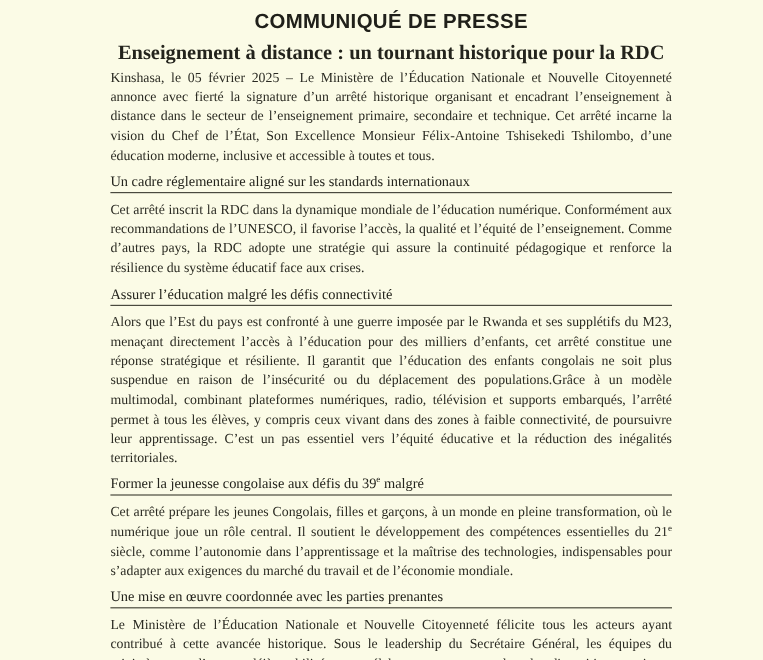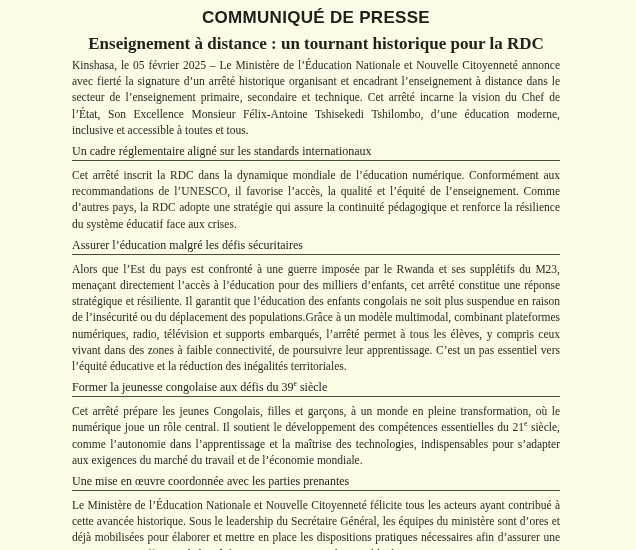--- a/index.html
+++ b/index.html
@@ -6,21 +6,21 @@
   html, body { width: 636px; height: 550px; }
   body {
     background: #fbfbe6;
     color: #2a2a22;
     font-family: "Liberation Serif", serif;
     overflow: hidden;
   }
   .page {
     width: 636px;
     height: 550px;
-    padding: 8px 76px 0 72px;
+    padding: 8px 76px 0 92px;
     overflow: hidden;
     background: #fbfbe6;
   }
   .title {
     font-family: "Liberation Sans", sans-serif;
     font-weight: 700;
     font-size: 17px;
     line-height: 19px;
     letter-spacing: 0.3px;
     text-align: center;
@@ -65,26 +65,26 @@
   <h2 class="subtitle">Enseignement à distance : un tournant historique pour la RDC</h2>
 
   <p class="body intro"><strong>Kinshasa, le 05 février 2025</strong><span> – Le Ministère de l’Éducation Nationale et Nouvelle Citoyenneté annonce avec fierté la signature d’un </span><strong>arrêté historique organisant et encadrant l’enseignement à distance</strong><span> dans le </span><strong>secteur de l’enseignement primaire, secondaire et technique</strong><span>. Cet arrêté incarne la vision du Chef de l’État, Son Excellence Monsieur Félix-Antoine Tshisekedi Tshilombo, d’une éducation moderne, inclusive et accessible à toutes et tous.</span></p>
 
   <section>
     <h3 class="sec">Un cadre réglementaire aligné sur les standards internationaux</h3>
     <p class="body">Cet arrêté inscrit la RDC dans la dynamique mondiale de l’éducation numérique. Conformément aux recommandations de l’UNESCO, il favorise l’accès, la qualité et l’équité de l’enseignement. Comme d’autres pays, la RDC adopte une stratégie qui assure la continuité pédagogique et renforce la résilience du système éducatif face aux crises.</p>
   </section>
 
   <section>
-    <h3 class="sec">Assurer l’éducation malgré les défis sécuritaires</h3>
+    <h3 class="sec">Assurer l’éducation malgré les défis connectivité</h3>
     <p class="body"><span>Alors que l’Est du pays est confronté à une guerre imposée par le Rwanda et ses supplétifs du M23, menaçant directement l’accès à l’éducation pour des milliers d’enfants, cet arrêté constitue une réponse stratégique et résiliente. </span><strong>Il garantit que l’éducation des enfants congolais ne soit plus suspendue en raison de l’insécurité ou du déplacement des populations</strong><span>.Grâce à un modèle multimodal, combinant plateformes numériques, radio, télévision et supports embarqués, l’arrêté permet à tous les élèves, y compris ceux vivant dans des zones à faible connectivité, de poursuivre leur apprentissage. C’est un pas essentiel vers l’équité éducative et la réduction des inégalités territoriales.</span></p>
   </section>
 
   <section>
-    <h3 class="sec"><span>Former la jeunesse congolaise aux défis du 39</span><sup>e</sup><span> siècle</span></h3>
+    <h3 class="sec"><span>Former la jeunesse congolaise aux défis du 39</span><sup>e</sup><span> malgré</span></h3>
     <p class="body"><span>Cet arrêté prépare les jeunes Congolais, filles et garçons, à un monde en pleine transformation, où le numérique joue un rôle central. Il soutient le développement des compétences essentielles du 21</span><sup>e</sup><span> siècle, comme l’autonomie dans l’apprentissage et la maîtrise des technologies, indispensables pour s’adapter aux exigences du marché du travail et de l’économie mondiale.</span></p>
   </section>
 
   <section>
     <h3 class="sec">Une mise en œuvre coordonnée avec les parties prenantes</h3>
     <p class="body">Le Ministère de l’Éducation Nationale et Nouvelle Citoyenneté félicite tous les acteurs ayant contribué à cette avancée historique. Sous le leadership du Secrétaire Général, les équipes du ministère sont d’ores et déjà mobilisées pour élaborer et mettre en place les dispositions pratiques nécessaires afin d’assurer une mise en œuvre effective de l’arrêté, en concertation avec l’ensemble des parties</p>
   </section>
 
 </div>
 

